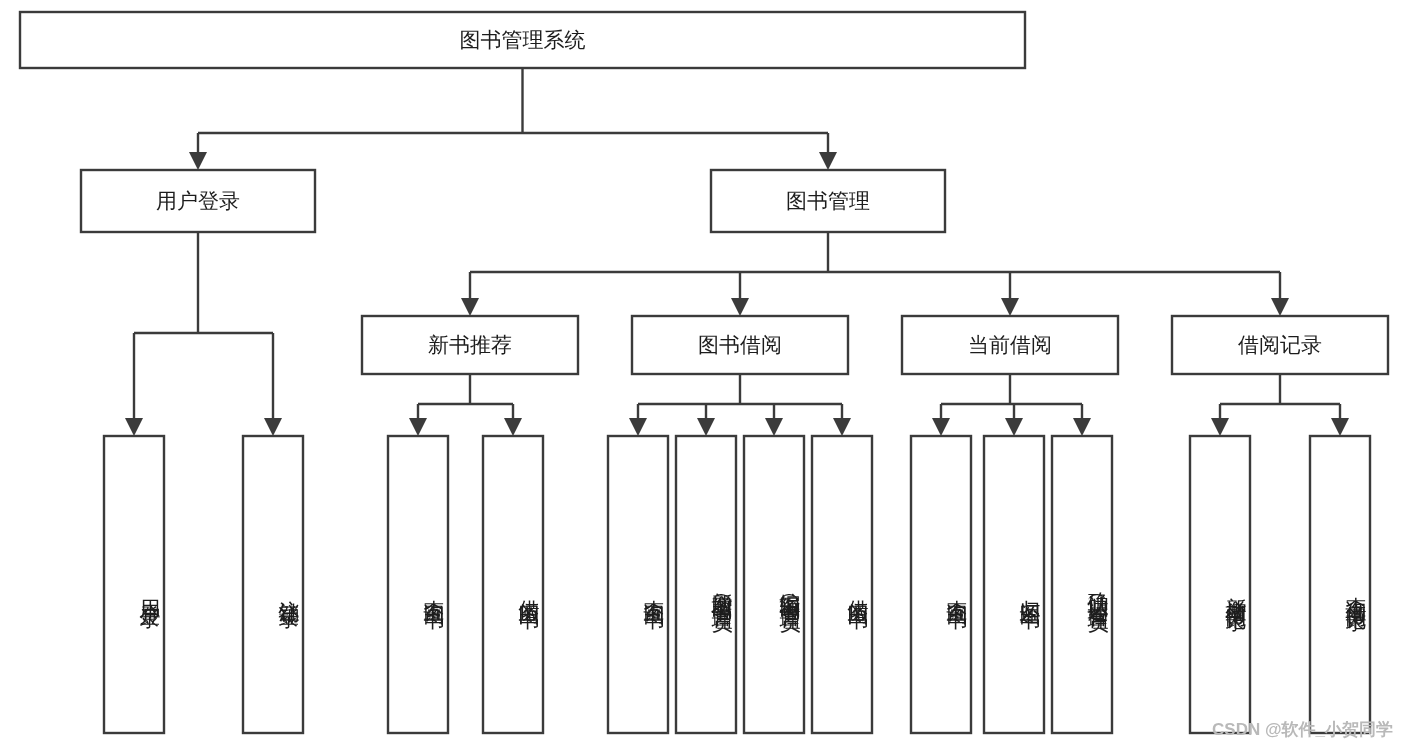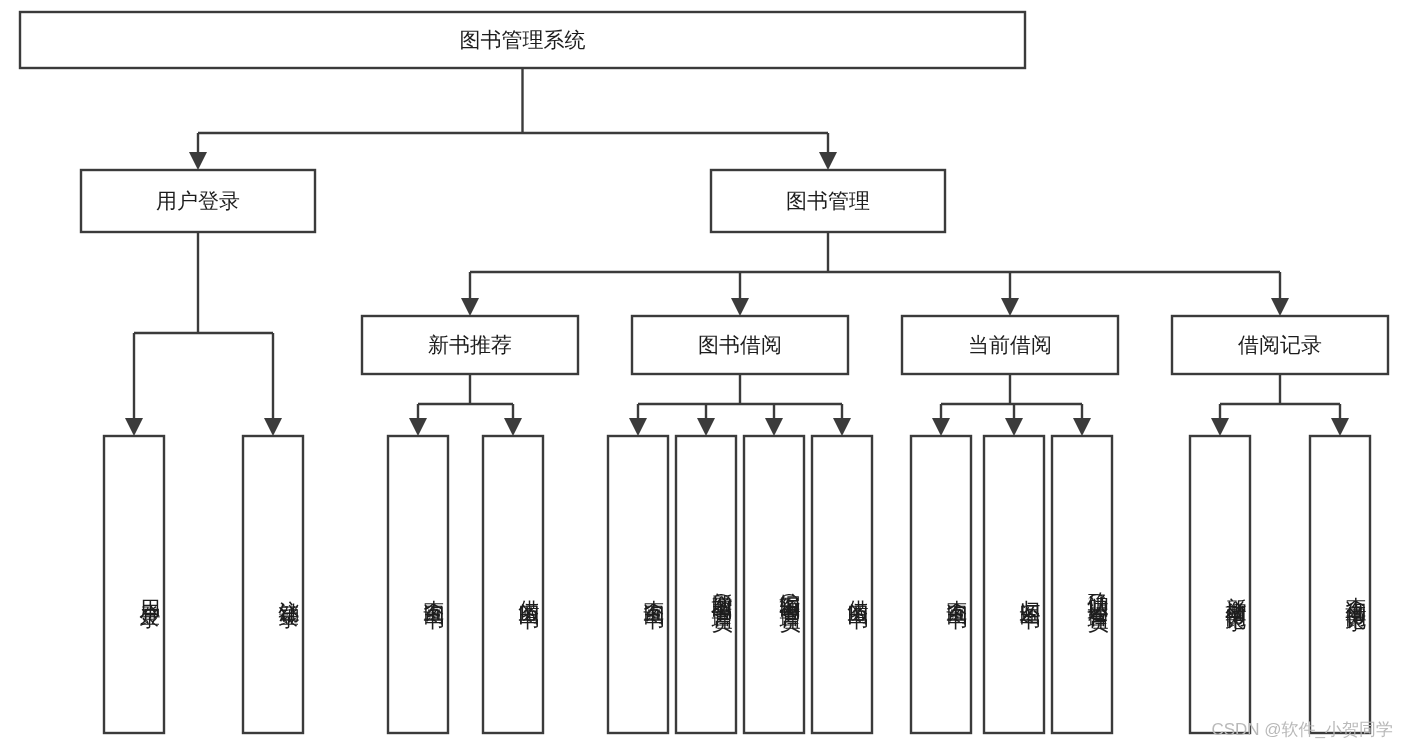--- a/index.html
+++ b/index.html
@@ -64,20 +64,21 @@
     pointer-events: none;
   }
   .watermark {
     position: absolute;
     right: 12px;
     bottom: 6px;
     font-family: "Liberation Sans", sans-serif;
     font-size: 17px;
     color: #b9b9b9;
     white-space: nowrap;
+    font-weight: bold;
   }
 </style>
 </head>
 <body>
 
 <div id="diagram-root">
 
   <svg class="diagram-canvas" viewBox="0 0 1405 747">
     <g id="connectors-layer">
         <line x1="522.5" y1="68" x2="522.5" y2="133" class="connector"></line>

